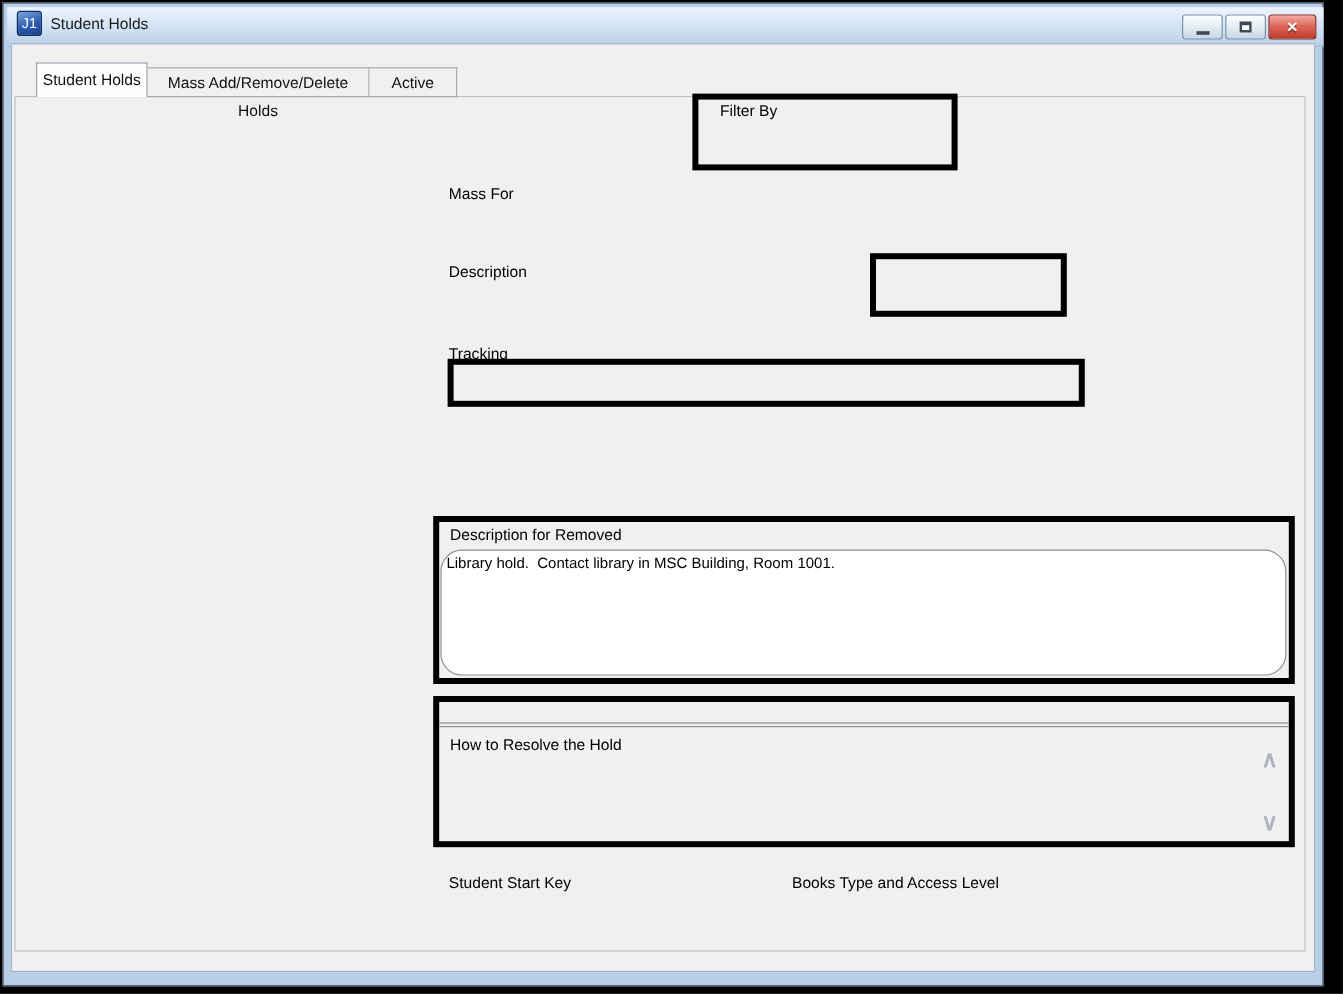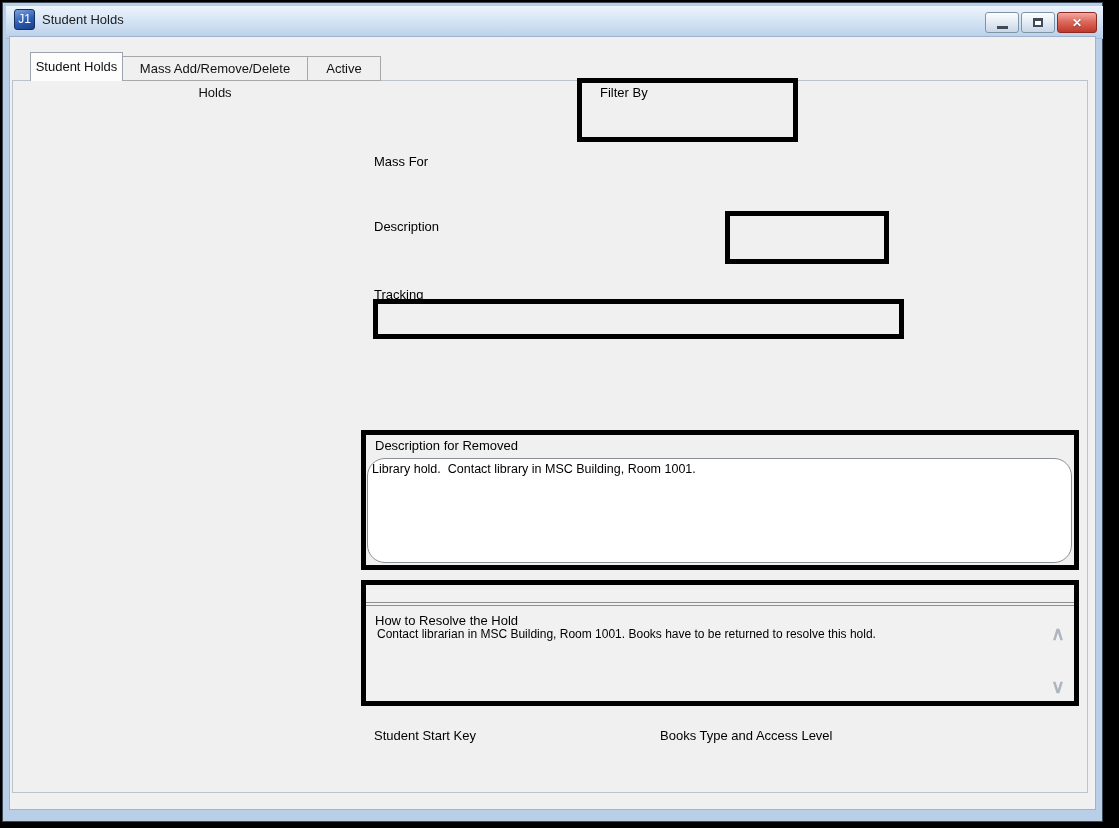--- a/index.html
+++ b/index.html
@@ -208,21 +208,20 @@
   <div class="tb" style="left:723px; top:392px; width:131px; height:27px;"></div>
   <div class="tb ro" style="left:860px; top:392px; width:211px; height:27px;"></div>
 
   <div class="blackblock" style="left:361px; top:430px; width:718px; height:140px;"></div>
   <div class="cap" style="left:372px; top:438px; z-index:6;">Description for Removed</div>
   <div class="tb" style="left:367px; top:458px; width:705px; height:105px; z-index:6; align-items:flex-start; padding-top:3px; white-space:pre-wrap; font-size:12.5px;border-radius:18px;">Library hold.  Contact library in MSC Building, Room 1001.</div>
 
   <div class="blackblock" style="left:361px; top:580px; width:718px; height:126px; background:#f1f1f1;"></div>
   <div class="cap" style="left:372px; top:585px; z-index:6; background:#f1f1f1;margin-top:28px;">How to Resolve the Hold</div>
   <div class="dblline" style="left:366px; top:602px; width:708px; z-index:6;"></div>
-  <div class="lbl" style="left:377px; top:627px; z-index:6; font-size:12px; white-space:normal; width:650px;">Contact librarian in MSC Building, Room 1001. Books have to be returned to resolve this hold.</div>
   <div class="chev" style="left:1051px; top:624px; z-index:6;">∧</div>
   <div class="chev" style="left:1051px; top:677px; z-index:6;">∨</div>
 
   <div class="grp" style="left:364px; top:734px; width:273px; height:52px;"></div>
   <div class="cap" style="left:371px; top:728px;">Student Start Key</div>
   <div class="lbl" style="left:371px; top:761px;">Holds Sequence Number:</div>
   <div class="tb ro num" style="left:540px; top:755px; width:87px; height:27px;">1590</div>
 
   <div class="grp" style="left:648px; top:734px; width:430px; height:52px;"></div>
   <div class="cap" style="left:657px; top:728px;">Books Type and Access Level</div>

